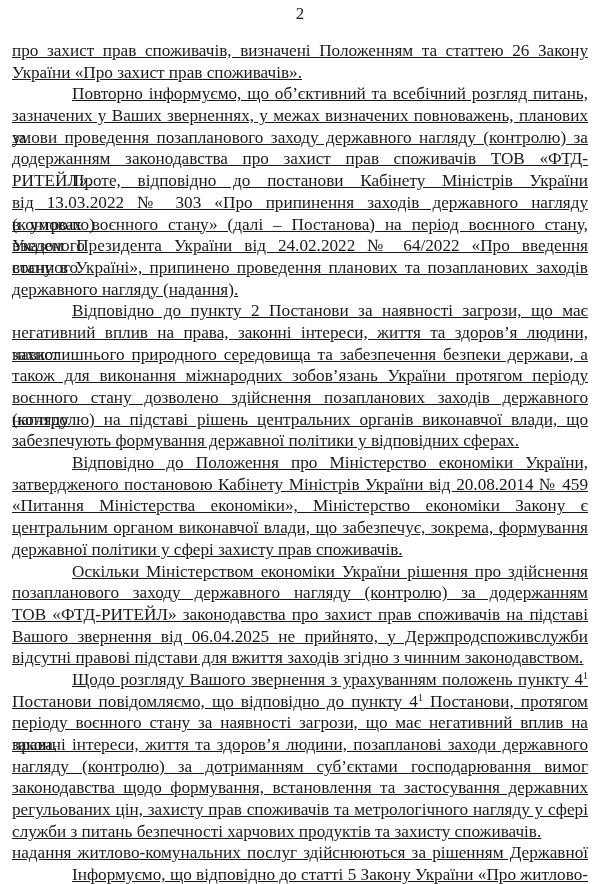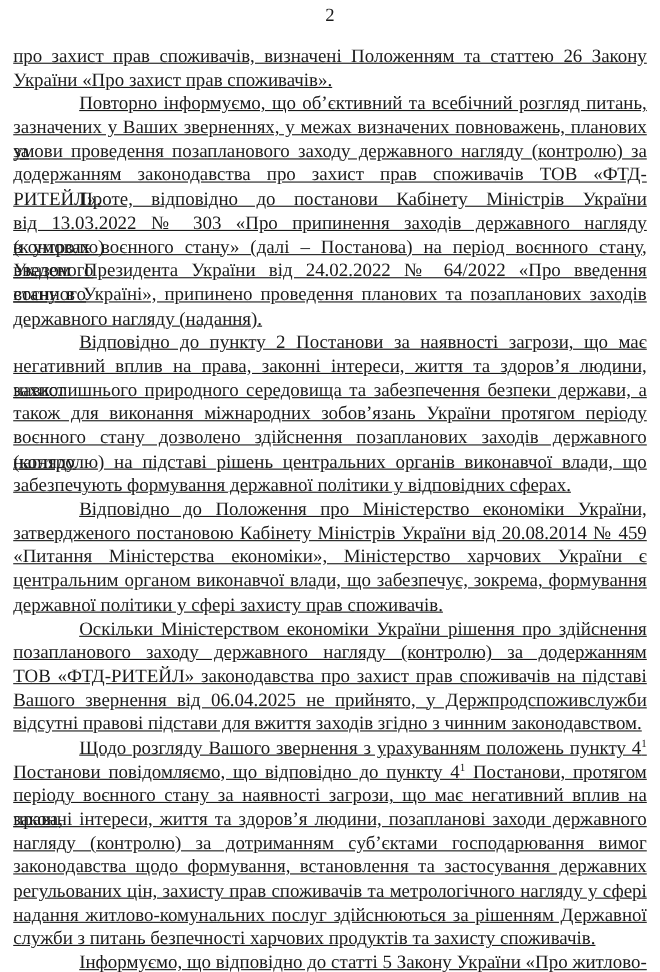--- a/index.html
+++ b/index.html
@@ -56,39 +56,39 @@
         <div class="line just">негативний вплив на права, законні інтереси, життя та здоров’я людини, захист</div>
         <div class="line just">навколишнього природного середовища та забезпечення безпеки держави, а</div>
         <div class="line just">також для виконання міжнародних зобов’язань України протягом періоду</div>
         <div class="line just">воєнного стану дозволено здійснення позапланових заходів державного нагляду</div>
         <div class="line just">(контролю) на підставі рішень центральних органів виконавчої влади, що</div>
         <div class="line just last">забезпечують формування державної політики у відповідних сферах.</div>
       </div>
       <div>
         <div class="line just indent">Відповідно до Положення про Міністерство економіки України,</div>
         <div class="line just">затвердженого постановою Кабінету Міністрів України від 20.08.2014 № 459</div>
-        <div class="line just">«Питання Міністерства економіки», Міністерство харчових України є</div>
+        <div class="line just">«Питання Міністерства економіки», Міністерство економіки Закону є</div>
         <div class="line just">центральним органом виконавчої влади, що забезпечує, зокрема, формування</div>
         <div class="line just last">державної політики у сфері захисту прав споживачів.</div>
       </div>
       <div>
         <div class="line just indent">Оскільки Міністерством економіки України рішення про здійснення</div>
         <div class="line just">позапланового заходу державного нагляду (контролю) за додержанням</div>
         <div class="line just">ТОВ «ФТД-РИТЕЙЛ» законодавства про захист прав споживачів на підставі</div>
         <div class="line just">Вашого звернення від 06.04.2025 не прийнято, у Держпродспоживслужби</div>
         <div class="line just last">відсутні правові підстави для вжиття заходів згідно з чинним законодавством.</div>
       </div>
       <div>
         <div class="line just indent">Щодо розгляду Вашого звернення з урахуванням положень пункту 4<sup>1</sup></div>
         <div class="line just">Постанови повідомляємо, що відповідно до пункту 4<sup>1</sup> Постанови, протягом</div>
         <div class="line just">періоду воєнного стану за наявності загрози, що має негативний вплив на права,</div>
         <div class="line just">законні інтереси, життя та здоров’я людини, позапланові заходи державного</div>
         <div class="line just">нагляду (контролю) за дотриманням суб’єктами господарювання вимог</div>
         <div class="line just">законодавства щодо формування, встановлення та застосування державних</div>
         <div class="line just">регульованих цін, захисту прав споживачів та метрологічного нагляду у сфері</div>
+        <div class="line just last">служби з питань безпечності харчових продуктів та захисту споживачів.</div>
         <div class="line just">надання житлово-комунальних послуг здійснюються за рішенням Державної</div>
-        <div class="line just last">служби з питань безпечності харчових продуктів та захисту споживачів.</div>
       </div>
       <div>
         <div class="line just indent">Інформуємо, що відповідно до статті 5 Закону України «Про житлово-</div>
       </div>
     </div>
 </div>
 
 </body></html>

